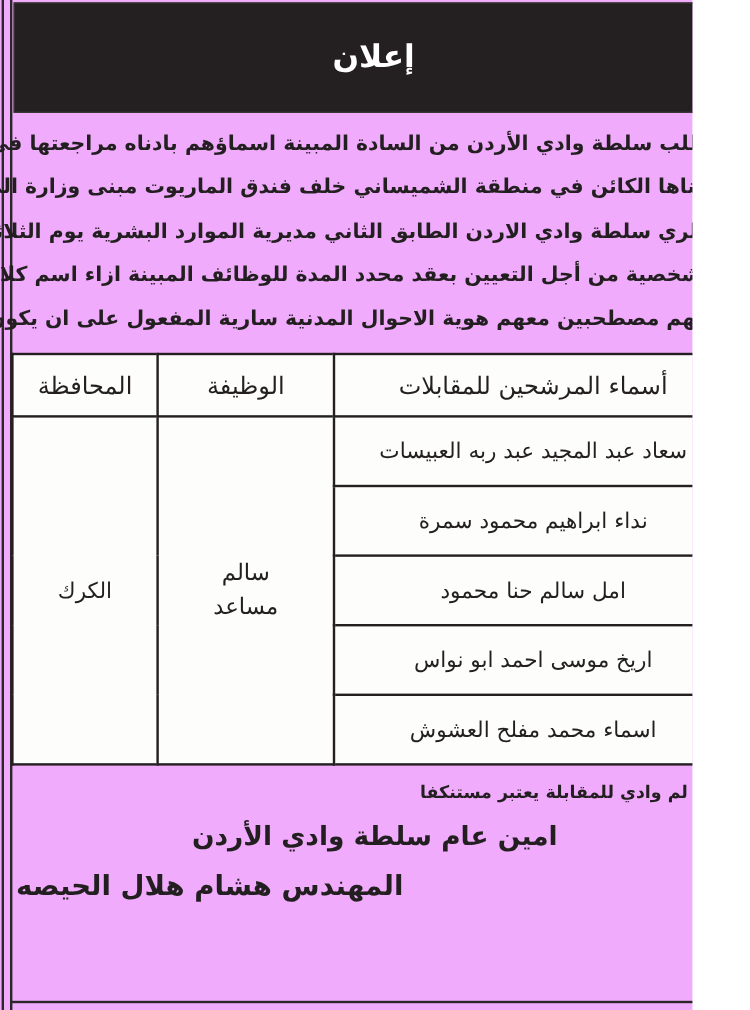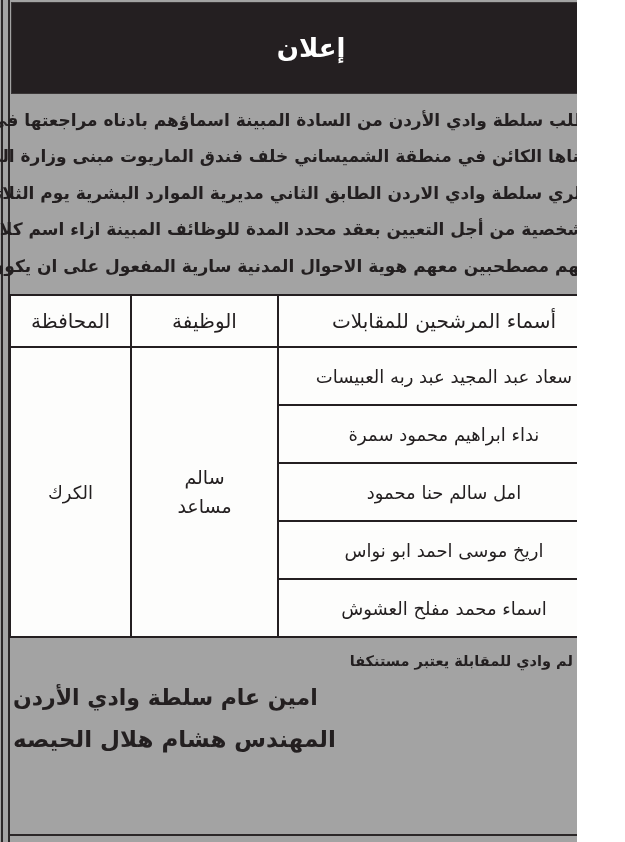--- a/index.html
+++ b/index.html
@@ -1,18 +1,18 @@
 <!DOCTYPE html>
 <html lang="ar"><head>
 <meta charset="utf-8">
 <style>
   html,body { margin:0; padding:0; background:#ffffff; }
   .page {
     position:relative; width:577px; height:842px;
-    background:#a3a3a3; overflow:hidden;
+    background:#f0abfc; overflow:hidden;
     direction:rtl;
     font-family:"DejaVu Sans", sans-serif;
     color:#231f20;
   }
   
   .vline { position:absolute; top:0; bottom:0; width:2px; background:#2b2728; }
   .vl-outer-left  { left:1px; }
   .vl-inner-left  { left:8px; }
   .vl-inner-right { left:611px; }
   .vl-outer-right { left:620px; }
@@ -53,21 +53,21 @@
   .col-gov   { width:121px; }
   .job-cell span { display:inline-block; max-width:80px; line-height:1.55; font-size:19px; }
   .gov-cell { font-size:20px; }
 
   
   .footer-note {
     margin-top:12px; padding-left:0; padding-right:2px;
     text-align:right; font-weight:bold; font-size:14.5px; line-height:22px;
   }
   .signatures { margin-top:6px; text-align:left; font-weight:bold; }
-  .sig-title { font-size:22px; line-height:40px; padding-left:2px; }
+  .sig-title { font-size:22px; line-height:40px; padding-left:2px;text-align:center; }
   .sig-name  { font-size:23px; line-height:42px; padding-left:2px; }
 </style>
 </head>
 <body>
 
 <div class="page">
 
   <div class="vline vl-outer-left"></div>
   <div class="vline vl-inner-left"></div>
   <div class="vline vl-inner-right"></div>

